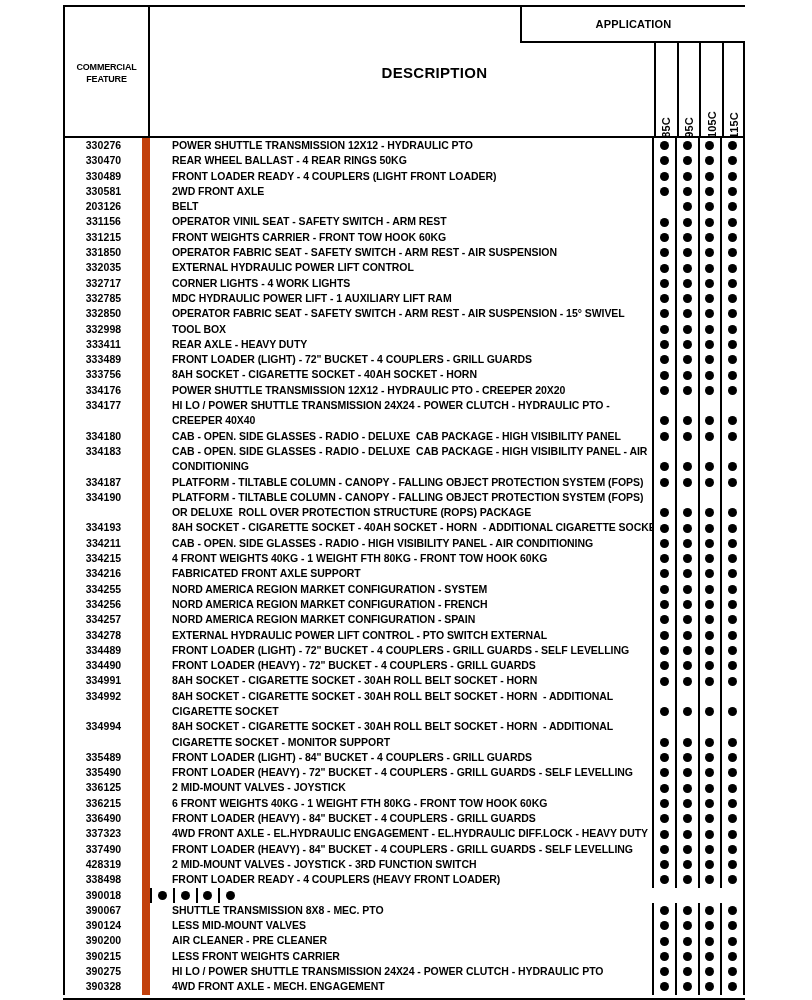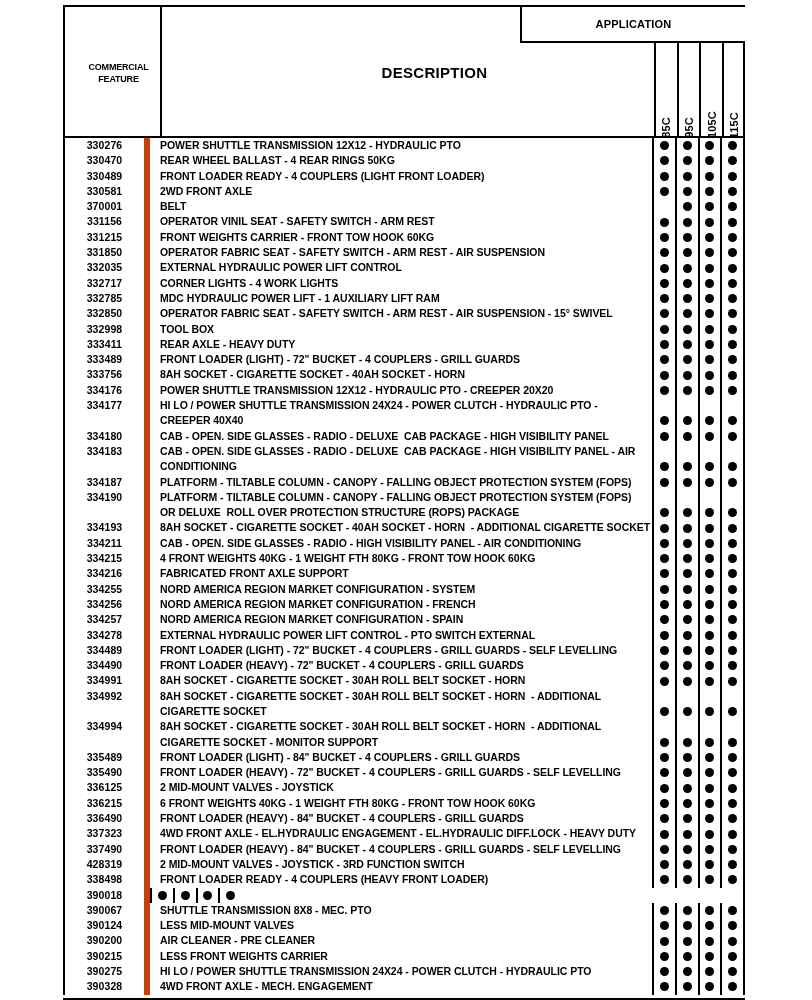--- a/index.html
+++ b/index.html
@@ -54,21 +54,20 @@
   #hdr-commercial-feature {
     left: 0;
     top: 0;
     width: 85px;
     height: 131px;
     border-right: 2px solid #000;
     font-size: 9px;
     font-weight: bold;
     letter-spacing: -0.2px;
     line-height: 12px;
-    margin-left: 12px;
   }
 
   #hdr-description {
     left: 85px;
     top: 0;
     width: 569px;
     height: 131px;
     font-size: 15px;
     font-weight: bold;
     letter-spacing: 0.3px;
@@ -121,32 +120,32 @@
     position: relative;
     display: flex;
     height: 15.3px;
     box-sizing: border-box;
   }
 
   .cell-code {
     width: 85px;
     min-width: 85px;
     box-sizing: border-box;
-    border-right: 6px solid #c2410c;
+    border-right: 8px solid #c2410c;
     text-align: center;
     font-size: 10.5px;
     font-weight: bold;
     line-height: 15.3px;
     letter-spacing: 0.1px;
   }
 
   .cell-desc {
     flex: 1 1 auto;
     box-sizing: border-box;
-    padding-left: 10px;
+    padding-left: 22px;
     font-size: 10.5px;
     font-weight: bold;
     line-height: 15.3px;
     letter-spacing: -0.05px;
     white-space: pre;
     overflow: hidden;
   }
 
   .apps {
     display: flex;
@@ -274,21 +273,21 @@
             </div>
             <div class="app-cell">
               <span class="dot"></span>
             </div>
             <div class="app-cell">
               <span class="dot"></span>
             </div>
           </div>
         </div>
         <div class="row">
-          <div class="cell-code">370001</div>
+          <div class="cell-code">203126</div>
           <div class="cell-desc">BELT</div>
           <div class="apps">
             <div class="app-cell">
               <span class="dot off"></span>
             </div>
             <div class="app-cell">
               <span class="dot"></span>
             </div>
             <div class="app-cell">
               <span class="dot"></span>

